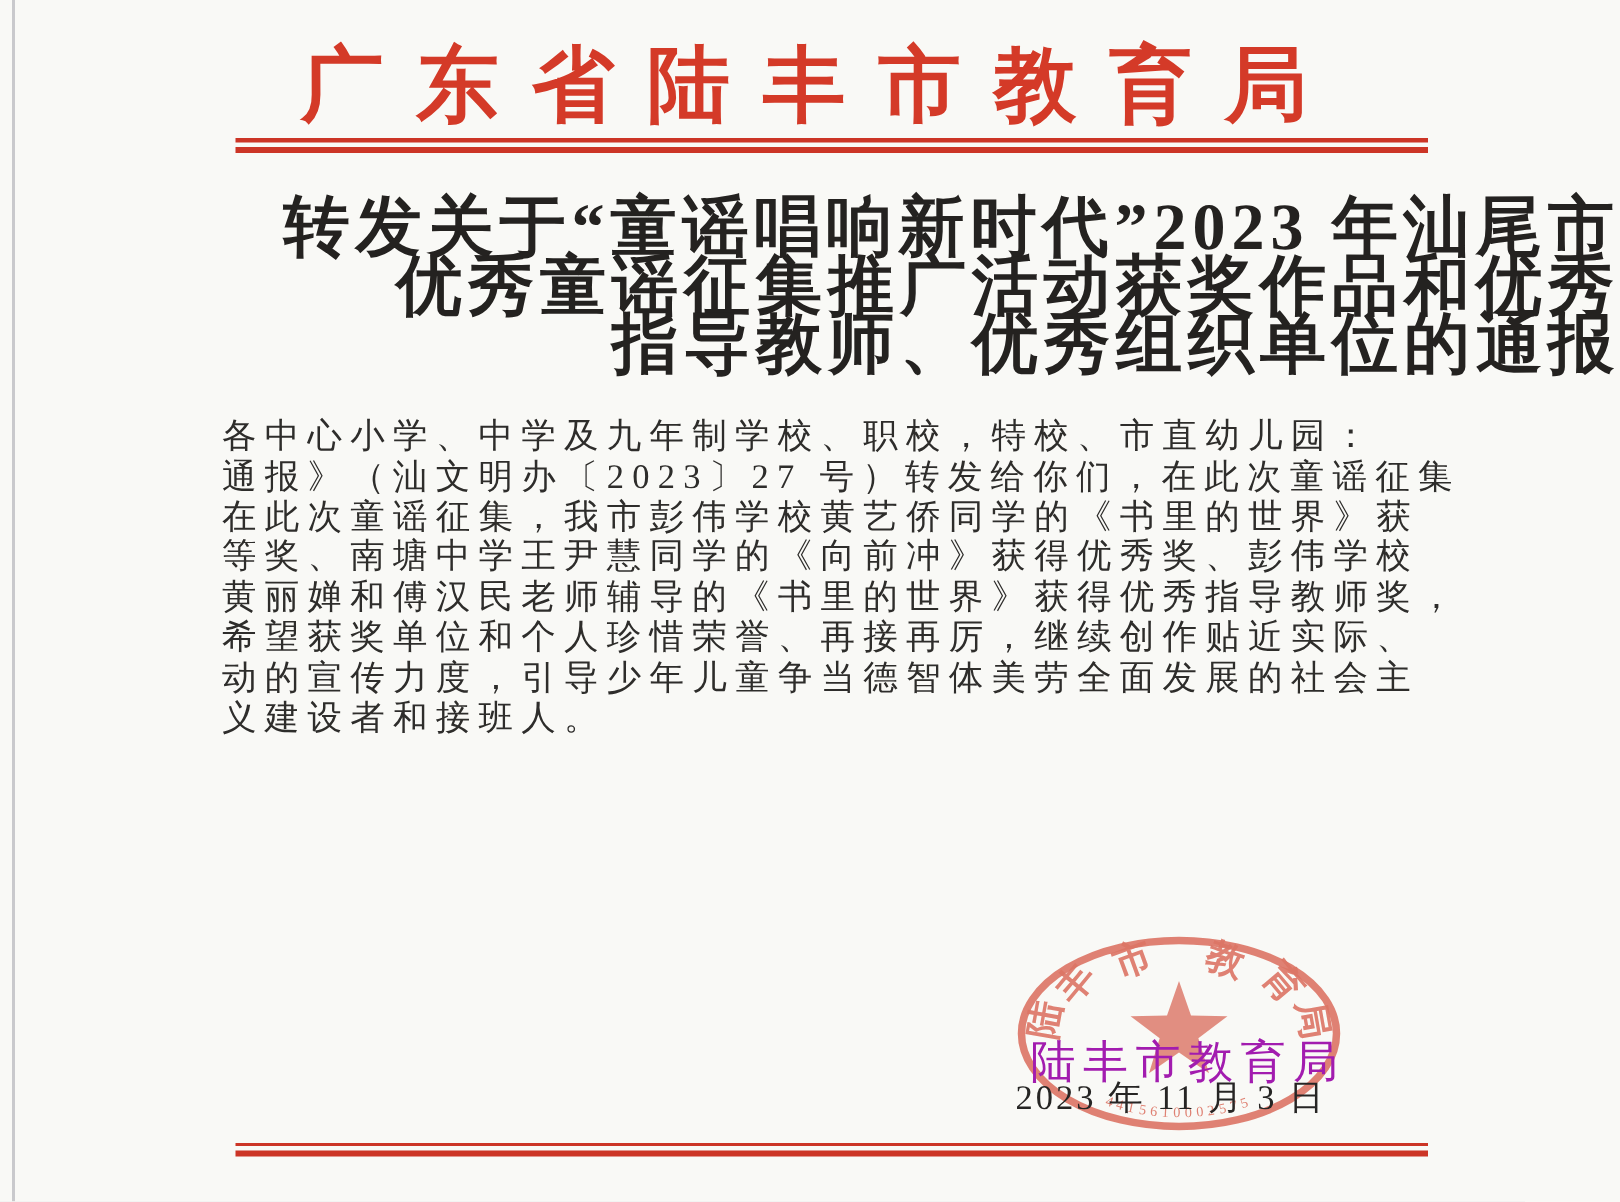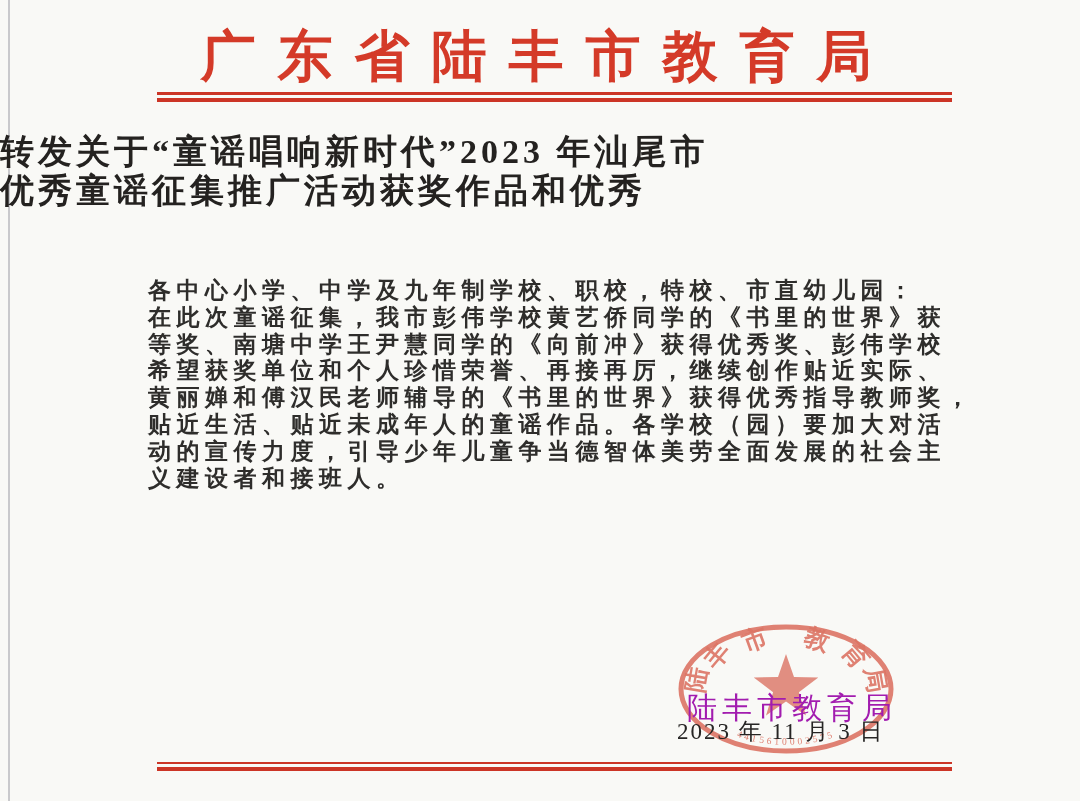--- a/index.html
+++ b/index.html
@@ -36,34 +36,34 @@
   }
   .red-rule{
     position:absolute;left:157px;width:795px;
     border-top:3px solid var(--rule-red);
     border-bottom:4px solid var(--rule-red);
   }
   .red-rule.top{top:92px;height:10px;}
   .red-rule.bottom{top:762px;height:9px;border-top-width:2px;}
   .doc-title{
     position:absolute;top:132px;left:0;width:100%;
-    text-align:left;
+    text-align:right;
     color:var(--title-text);
     font-weight:bold;
-    font-size:34px;line-height:39px;
+    font-size:44px;line-height:39px;
     letter-spacing:4px;
   }
   .doc-title div{white-space:nowrap;}
   .body-block{
     position:absolute;left:148px;top:278px;width:880px;
     color:var(--text);
     font-size:23px;line-height:26.8px;
     letter-spacing:5.5px;
   }
-  .body-block .bline{white-space:nowrap;height:26.8px;font-weight:bold;}
+  .body-block .bline{white-space:nowrap;height:26.8px;}
   .body-block .indent{padding-left:57px;}
   .seal{
     position:absolute;left:665px;top:610px;width:245px;height:160px;
     opacity:.88;
   }
   .sig-agency{
     position:absolute;left:687px;top:688px;
     color:#a21caf;font-size:30px;letter-spacing:5px;white-space:nowrap;
   }
   .sig-date{
@@ -78,29 +78,30 @@
 
   <div class="scan-edge"></div>
 
   <div class="agency-header">广东省陆丰市教育局</div>
 
   <div class="red-rule top"></div>
 
   <div class="doc-title">
     <div>转发关于“童谣唱响新时代”2023 年汕尾市</div>
     <div>优秀童谣征集推广活动获奖作品和优秀</div>
+    <div>指导教师、优秀组织单位的通报</div>
   </div>
 
   <div class="body-block">
     <div class="bline">各中心小学、中学及九年制学校、职校，特校、市直幼儿园：</div>
+    <div class="bline">通报》（汕文明办〔2023〕27 号）转发给你们，在此次童谣征集</div>
     <div class="bline">在此次童谣征集，我市彭伟学校黄艺侨同学的《书里的世界》获</div>
     <div class="bline">等奖、南塘中学王尹慧同学的《向前冲》获得优秀奖、彭伟学校</div>
+    <div class="bline">黄丽婵和傅汉民老师辅导的《书里的世界》获得优秀指导教师奖，</div>
     <div class="bline">希望获奖单位和个人珍惜荣誉、再接再厉，继续创作贴近实际、</div>
-    <div class="bline">黄丽婵和傅汉民老师辅导的《书里的世界》获得优秀指导教师奖，</div>
-    <div class="bline">贴近生活、贴近未成年人的童谣作品。各学校（园）要加大对活</div>
     <div class="bline">动的宣传力度，引导少年儿童争当德智体美劳全面发展的社会主</div>
     <div class="bline">义建设者和接班人。</div>
   </div>
 
   <svg class="seal" viewBox="0 0 245 160" font-family="Liberation Serif, DejaVu Serif, serif">
     <ellipse cx="121" cy="79" rx="105" ry="62" fill="none" stroke="var(--seal-red)" stroke-width="5" opacity="0.9"></ellipse>
     <polygon points="121,44 129,67 153.3,67.5 133.9,82.2 141,105.5 121,91.6 101,105.5 108.1,82.2 88.7,67.5 113,67" fill="var(--seal-red)" opacity="0.8"></polygon>
     <g fill="var(--seal-red)" opacity="0.9" font-size="25" font-weight="bold" text-anchor="middle">
       <text x="34.3" y="70.3" transform="rotate(-80 34.3 70.3)" dominant-baseline="middle">陆</text>
       <text x="53.6" y="46.8" transform="rotate(-50 53.6 46.8)" dominant-baseline="middle">丰</text>

